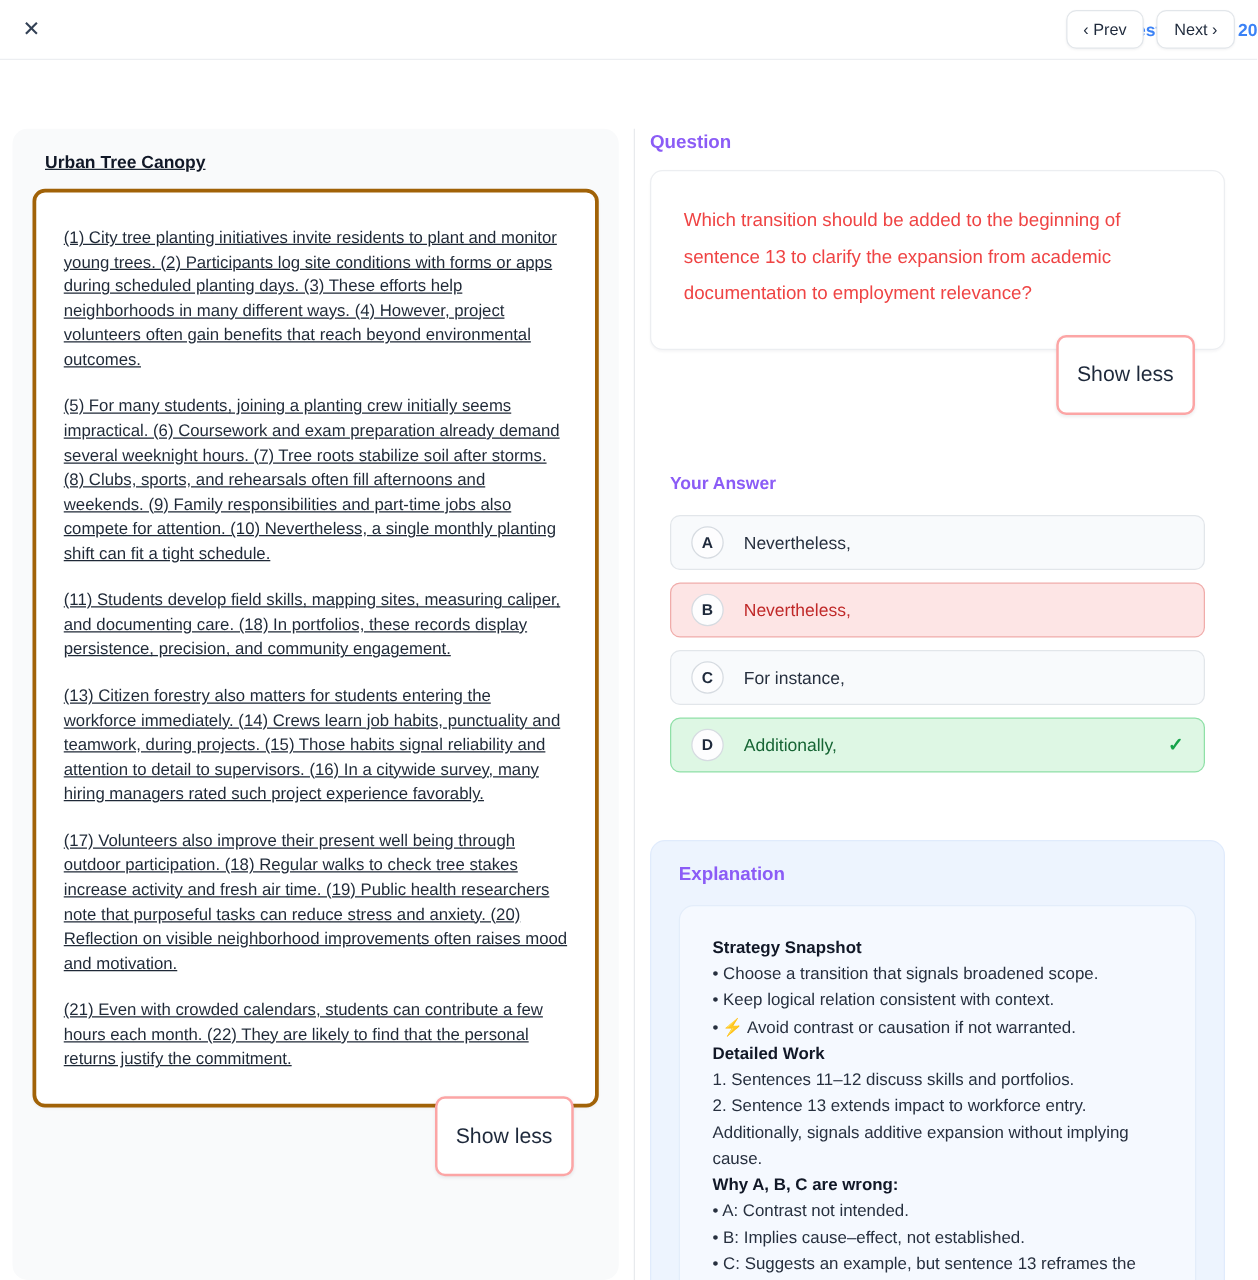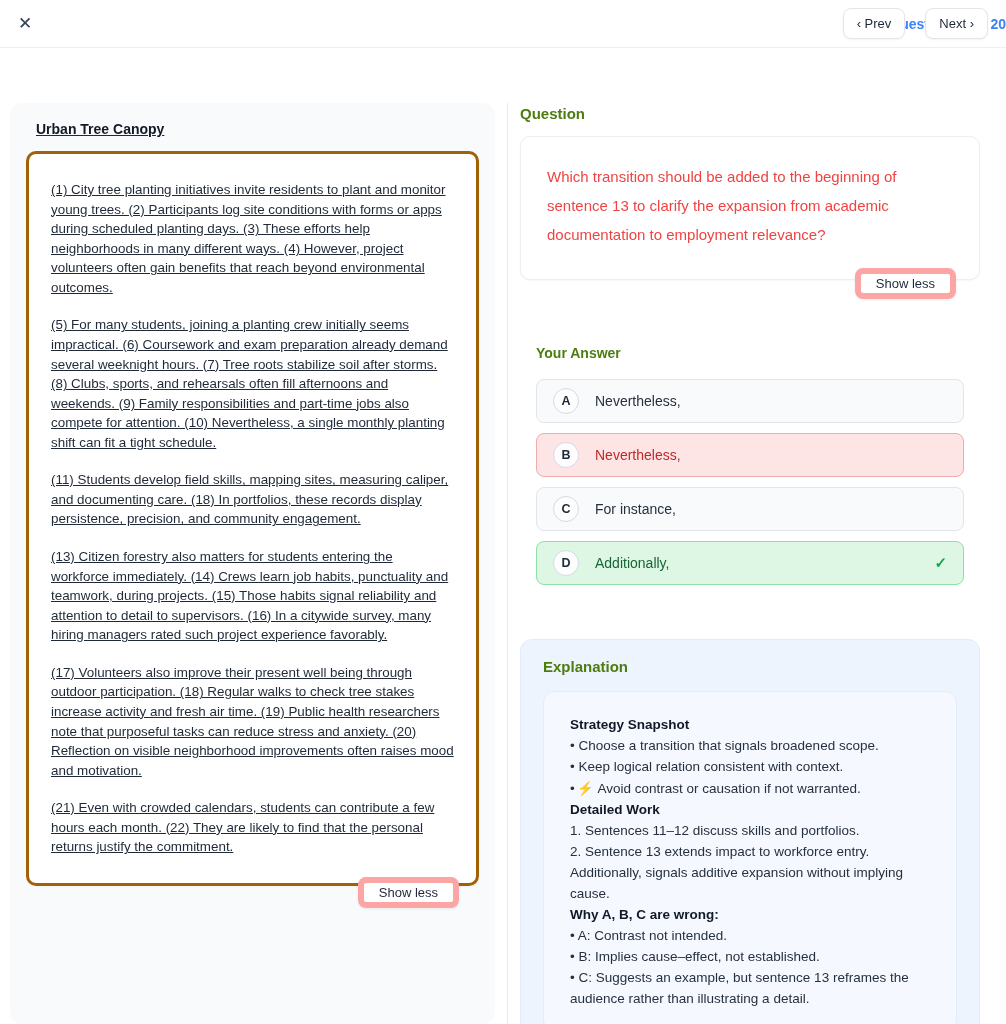--- a/index.html
+++ b/index.html
@@ -6,21 +6,21 @@
   html,body { width:1006px; height:1024px; background:#ffffff; overflow:hidden;
     font-family:"Liberation Sans", sans-serif; color:#1f2937; }
 
   
   .topbar { position:relative; height:48px; display:flex; align-items:center;
     padding:0 18px; border-bottom:1px solid #eceef1; background:#fff; }
   .close-btn { font-size:17px; color:#334155; cursor:pointer; line-height:1;
     background:none; border:none; font-family:inherit; }
   .topbar-title { position:absolute; left:0; right:0; text-align:right;
     font-size:14px; font-weight:700; color:#3b82f6; pointer-events:none; }
-  .nav-buttons { margin-left:auto; display:flex; gap:20px; z-index:2; }
+  .nav-buttons { margin-left:auto; display:flex; gap:10px; z-index:2; }
   .nav-btn { background:#fff; border:1px solid #e2e6ea; border-radius:8px;
     padding:7px 13px; font-size:13px; color:#1e293b; font-family:inherit;
     box-shadow:0 1px 2px rgba(16,24,40,.05); cursor:pointer; }
 
   
   .content { display:flex; margin-top:55px; padding:0 10px; height:921px; }
   .left-panel { width:485px; background:#f9fafb; border-radius:12px;
     padding:16px 16px 24px;text-decoration:underline; }
   .v-divider { width:1px; background:#e8eaed; margin-left:12px; }
   .right-panel { flex:1; padding:0 16px 0 12px; }
@@ -29,26 +29,26 @@
   .passage-title { font-size:14px; font-weight:700; color:#111827;
     margin:2px 0 14px 10px; }
   .passage-card { background:#fff; border:3px solid #a16207; border-radius:10px;
     padding:26px 22px 22px; box-shadow:0 1px 2px rgba(16,24,40,.04); }
   .passage-card p { font-size:13.4px; line-height:1.46; color:#1f2937;
     margin-bottom:18px; }
   .passage-card p:last-child { margin-bottom:4px; }
   .show-less-row { text-align:right; position:relative; z-index:2; }
   .show-less-row.left { margin-top:-9px; padding-right:20px; }
   .show-less-row.right { margin-top:-12px; padding-right:24px; }
-  .show-less-btn { background:#fff; border:6px solid #fca5a5; border-radius:8px;
-    padding:2px 15px; font-size:13px; color:#1e293b; font-family:inherit;
+  .show-less-btn { background:#fff; border:2px solid #fca5a5; border-radius:8px;
+    padding:20px 15px; font-size:17px; color:#1e293b; font-family:inherit;
     box-shadow:0 1px 3px rgba(16,24,40,.08); cursor:pointer; }
 
   
-  .section-heading { font-size:15px; font-weight:700; color:#4d7c0f; }
+  .section-heading { font-size:15px; font-weight:700; color:#8b5cf6; }
   .question-heading { margin:2px 0 14px 0; }
   .question-card { background:#fff; border:1px solid #eceef1; border-radius:10px;
     padding:26px 26px 30px; box-shadow:0 1px 2px rgba(16,24,40,.04); }
   .question-card p { font-size:15px; line-height:1.92; color:#ef4444; }
 
   
   .answers { margin-top:46px; padding:0 16px; }
   .answers-heading { font-size:14px; margin-bottom:18px; }
   .option-row { display:flex; align-items:center; height:44px; padding:0 16px;
     border-radius:8px; margin-bottom:10px; border:1px solid #e2e6ea;

